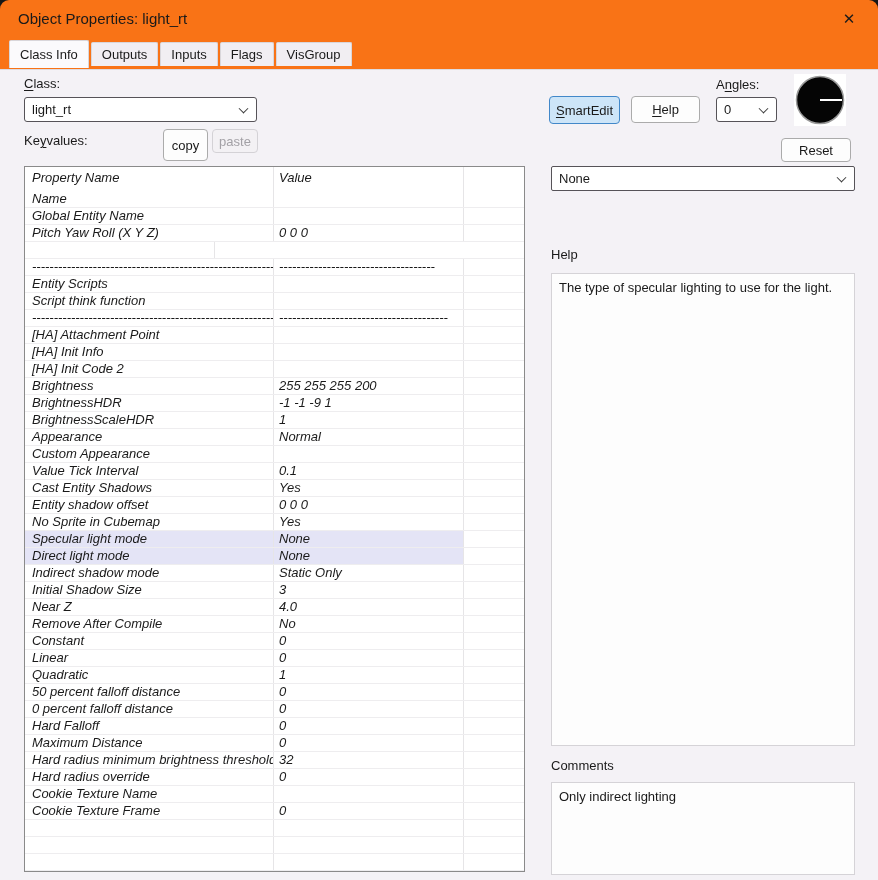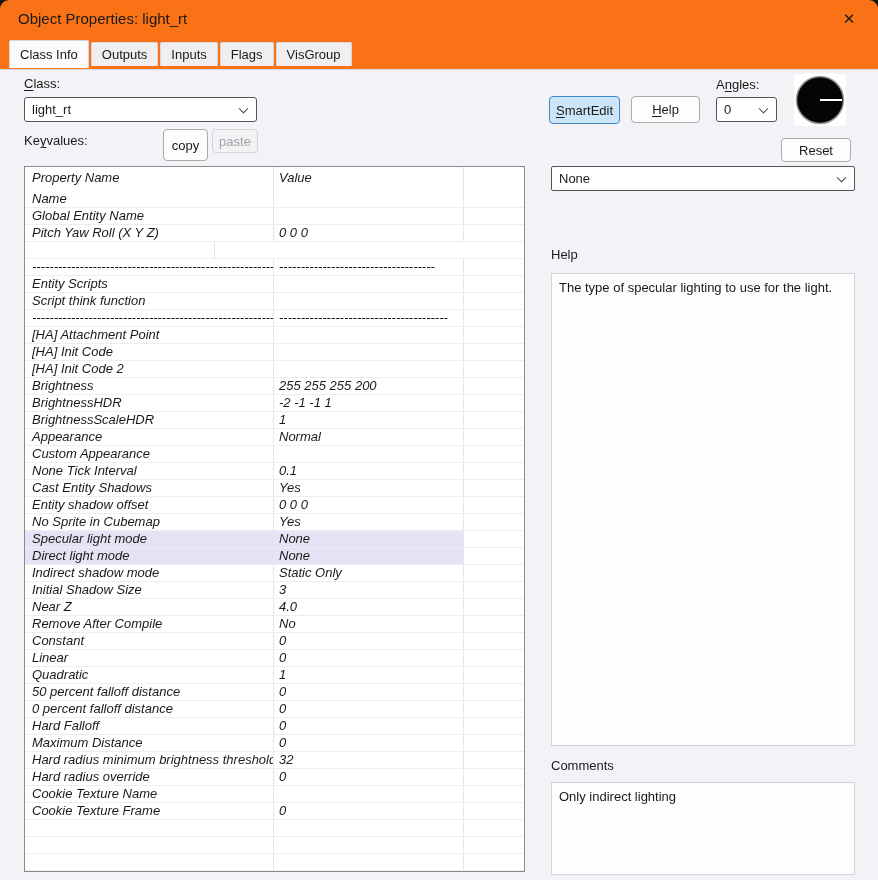--- a/index.html
+++ b/index.html
@@ -136,56 +136,56 @@
           <div class="c1">------------------------------------------------------------</div>
           <div class="c2">---------------------------------------</div>
           <div class="c3"></div>
         </div>
         <div class="trow">
           <div class="c1">[HA] Attachment Point</div>
           <div class="c2"></div>
           <div class="c3"></div>
         </div>
         <div class="trow">
-          <div class="c1">[HA] Init Code</div>
+          <div class="c1">[HA] Init Info</div>
           <div class="c2"></div>
           <div class="c3"></div>
         </div>
         <div class="trow">
           <div class="c1">[HA] Init Code 2</div>
           <div class="c2"></div>
           <div class="c3"></div>
         </div>
         <div class="trow">
           <div class="c1">Brightness</div>
           <div class="c2">255 255 255 200</div>
           <div class="c3"></div>
         </div>
         <div class="trow">
           <div class="c1">BrightnessHDR</div>
-          <div class="c2">-2 -1 -1 1</div>
+          <div class="c2">-1 -1 -9 1</div>
           <div class="c3"></div>
         </div>
         <div class="trow">
           <div class="c1">BrightnessScaleHDR</div>
           <div class="c2">1</div>
           <div class="c3"></div>
         </div>
         <div class="trow">
           <div class="c1">Appearance</div>
           <div class="c2">Normal</div>
           <div class="c3"></div>
         </div>
         <div class="trow">
           <div class="c1">Custom Appearance</div>
           <div class="c2"></div>
           <div class="c3"></div>
         </div>
         <div class="trow">
-          <div class="c1">None Tick Interval</div>
+          <div class="c1">Value Tick Interval</div>
           <div class="c2">0.1</div>
           <div class="c3"></div>
         </div>
         <div class="trow">
           <div class="c1">Cast Entity Shadows</div>
           <div class="c2">Yes</div>
           <div class="c3"></div>
         </div>
         <div class="trow">
           <div class="c1">Entity shadow offset</div>

